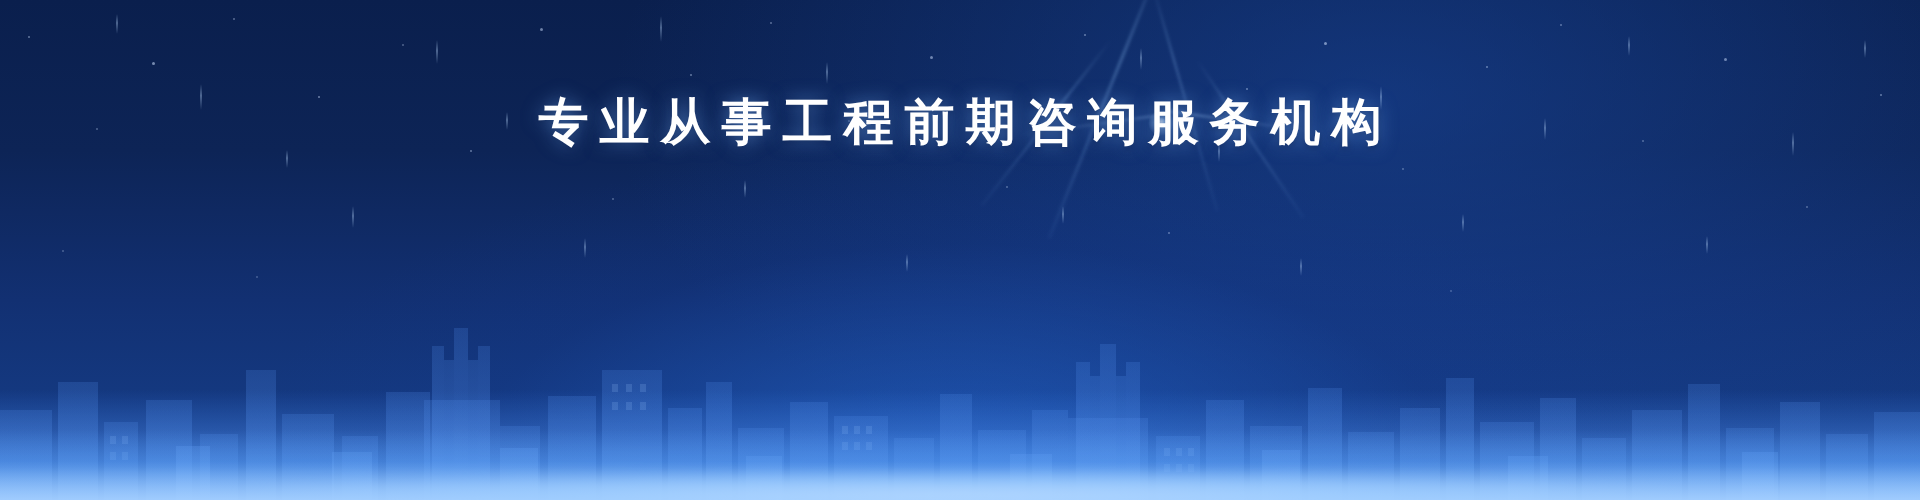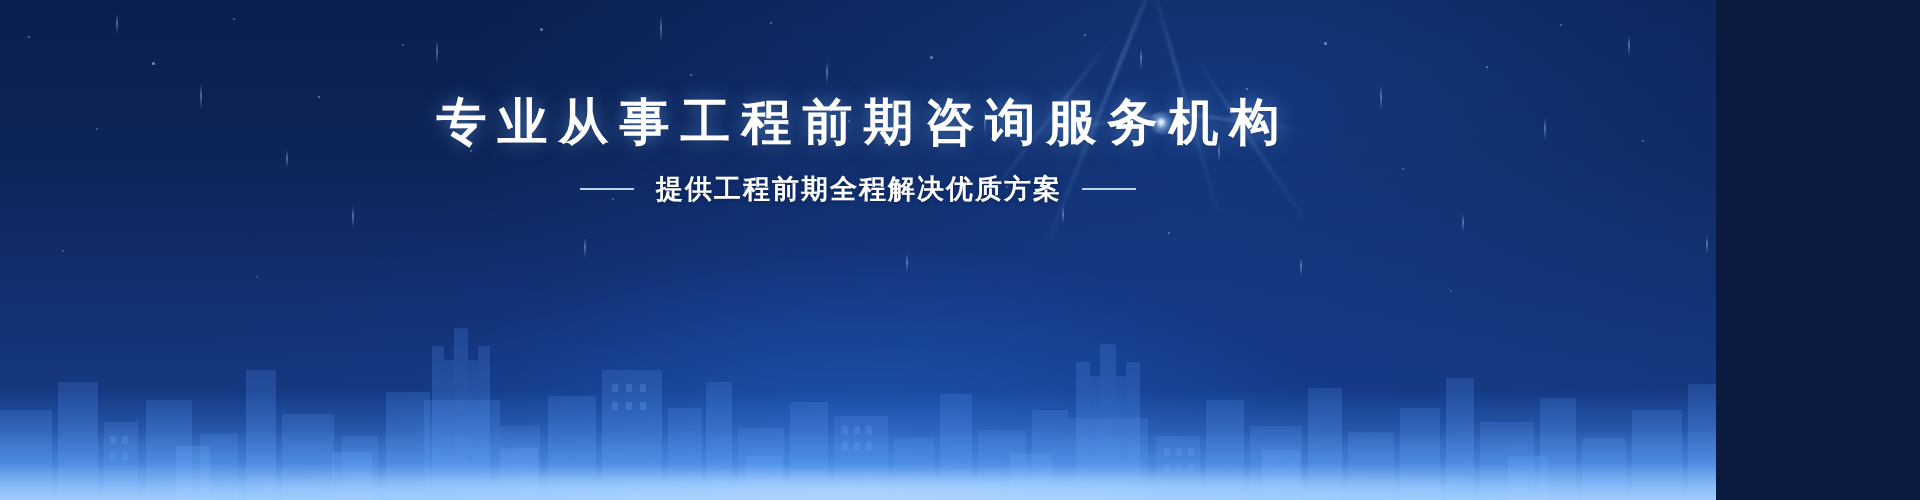--- a/index.html
+++ b/index.html
@@ -6,21 +6,21 @@
     margin: 0;
     padding: 0;
     background: #0b1b3f;
   }
   body {
     font-family: "Liberation Sans", "DejaVu Sans", sans-serif;
   }
 
   .banner {
     position: relative;
-    width: 1716px;
+    width: 1920px;
     height: 500px;
     overflow: hidden;
     background:
       radial-gradient(ellipse 900px 420px at 50% 95%, rgba(40,110,220,0.55) 0%, rgba(20,60,150,0.15) 55%, rgba(10,30,90,0) 80%),
       radial-gradient(ellipse 1100px 600px at 72% 20%, rgba(26,72,160,0.55) 0%, rgba(12,36,100,0.0) 70%),
       linear-gradient(180deg, #0a1f4d 0%, #0d2456 30%, #123072 60%, #14387f 78%, #1c4da8 92%, #2f6fd0 100%);
   }
 
   
   .stars { position: absolute; inset: 0; pointer-events: none; }
@@ -336,21 +336,16 @@
     </svg>
   </div>
 
   <div class="horizon-glow"></div>
   <div class="horizon-line"></div>
   <div class="ground-fade"></div>
 
   <div class="content">
     <div class="headline">专业从事工程前期咨询服务机构</div>
 
-    <div class="sub-row">
-      <span class="sub-rule"></span>
-      <span class="subhead">提供工程前期全程解决优质方案</span>
-      <span class="sub-rule"></span>
-    </div>
 
   </div>
 
 </div>
 
 </body></html>

